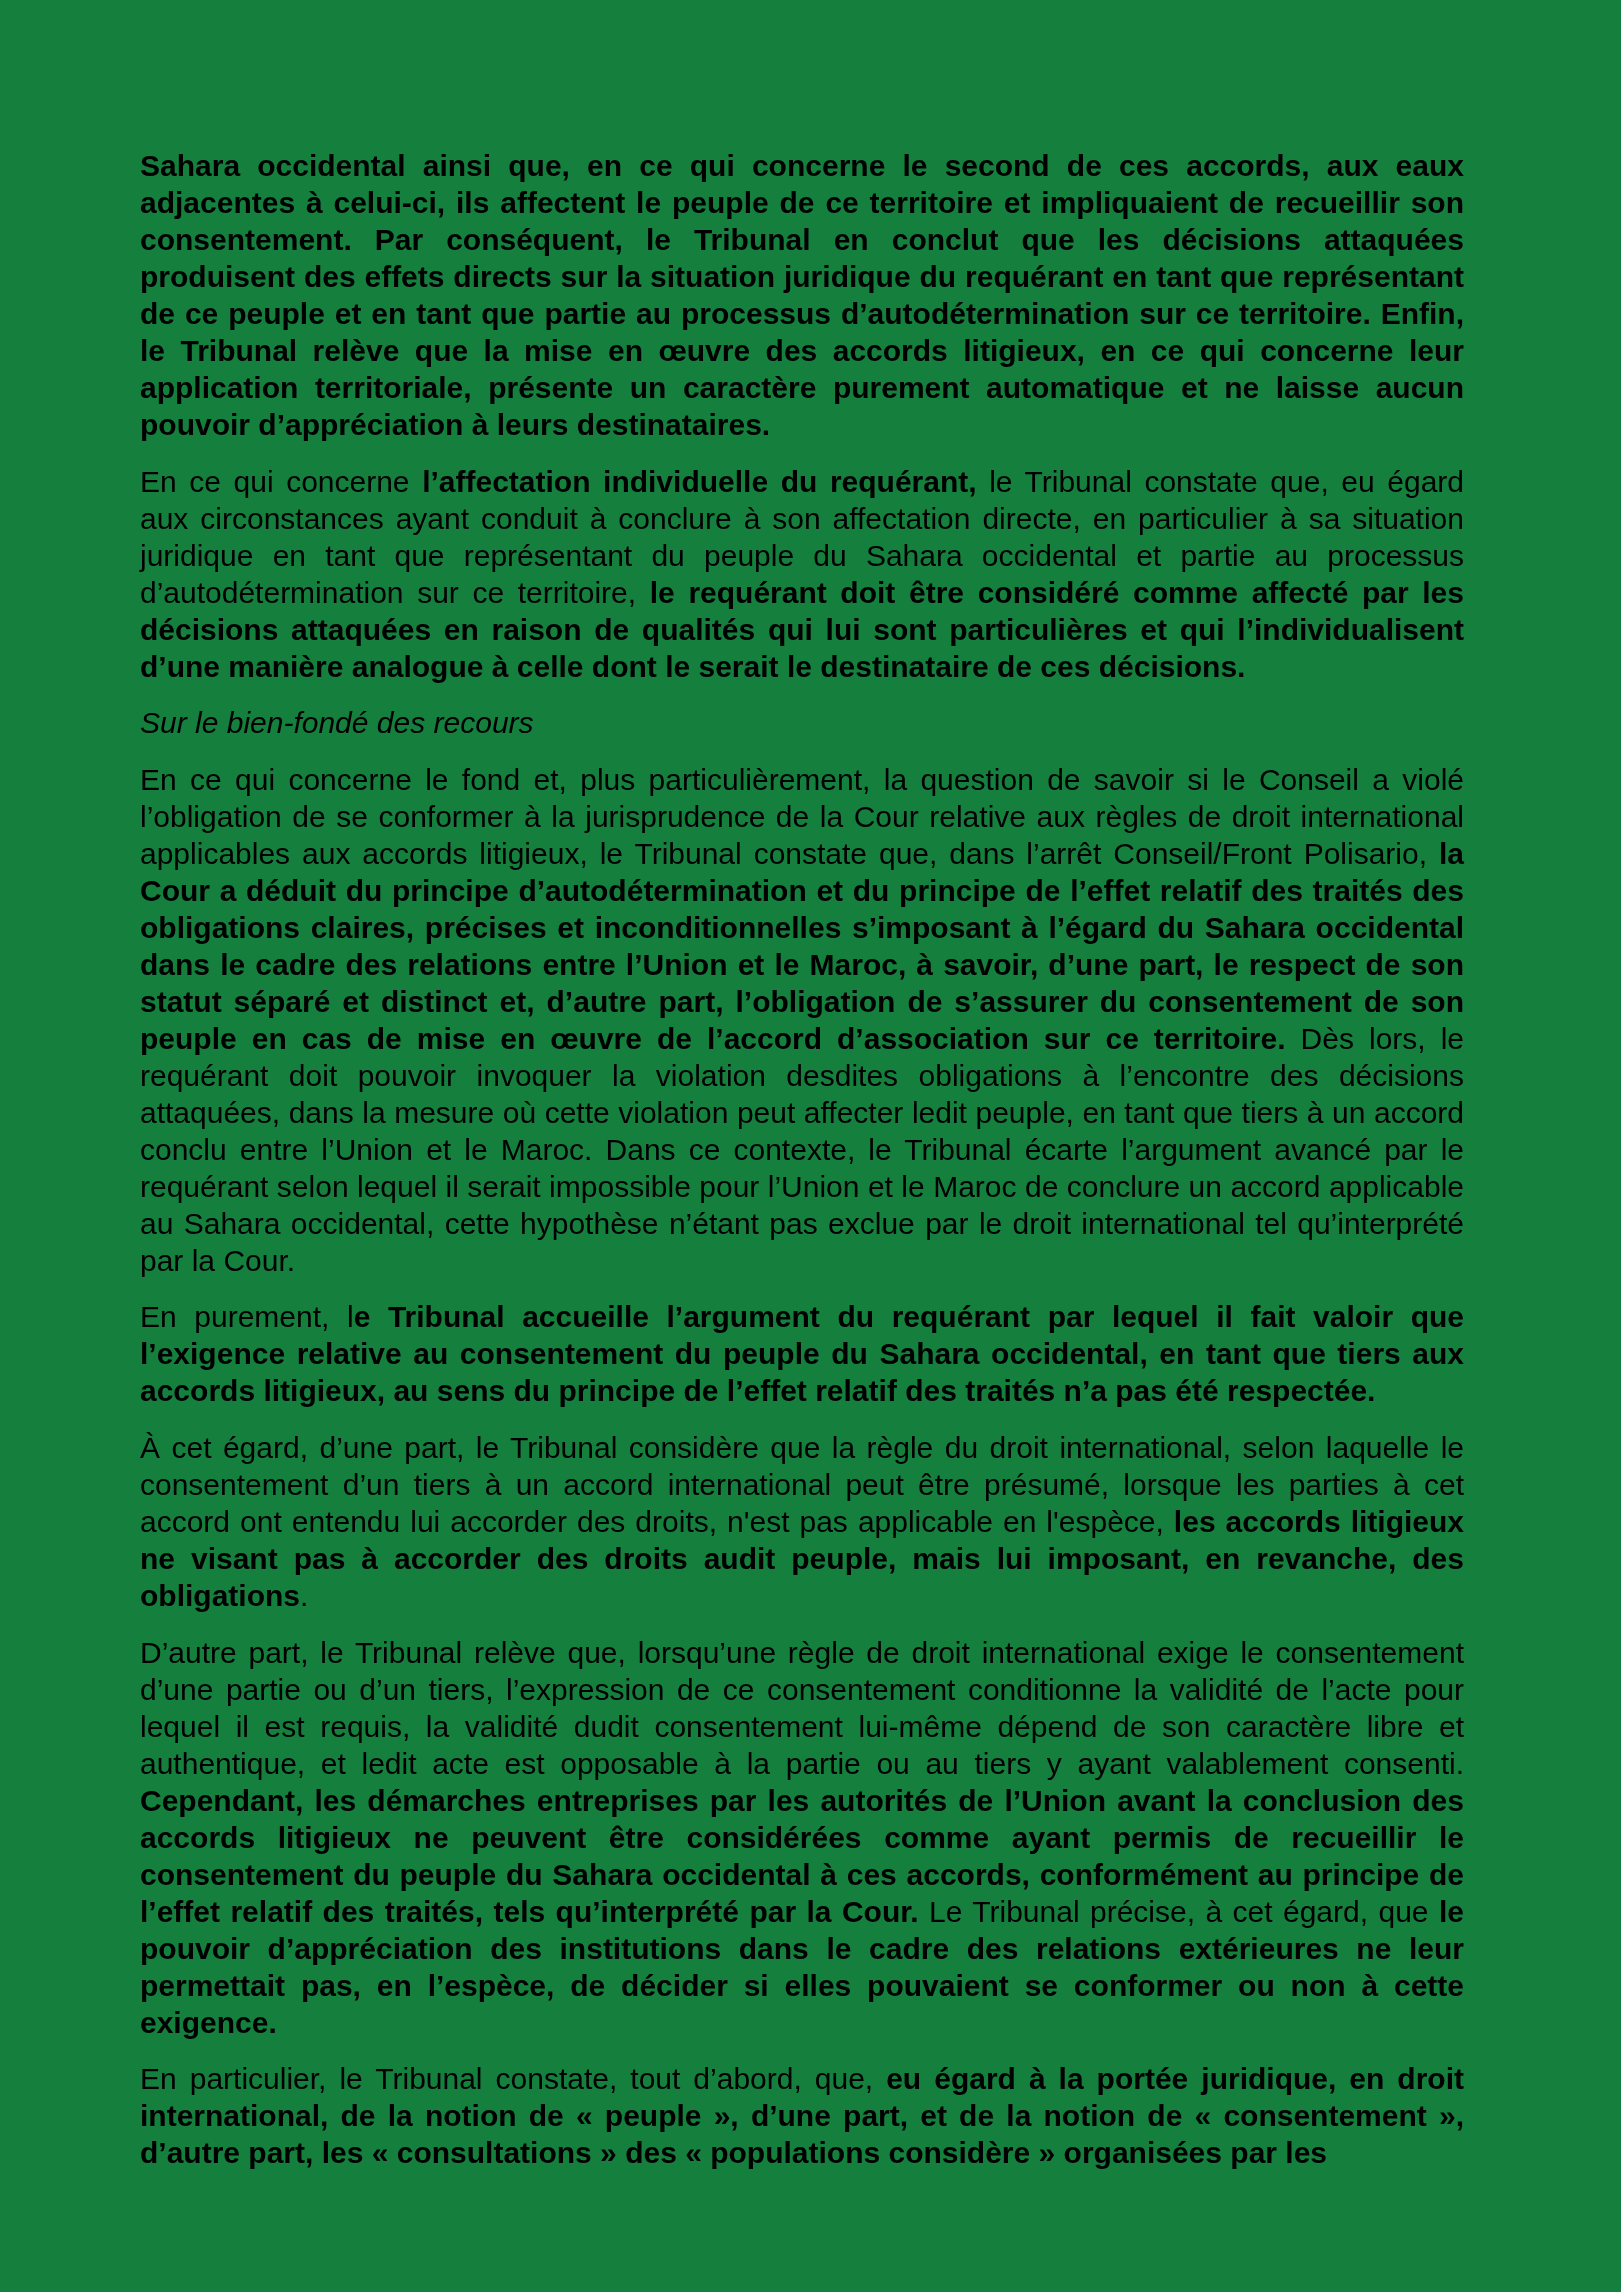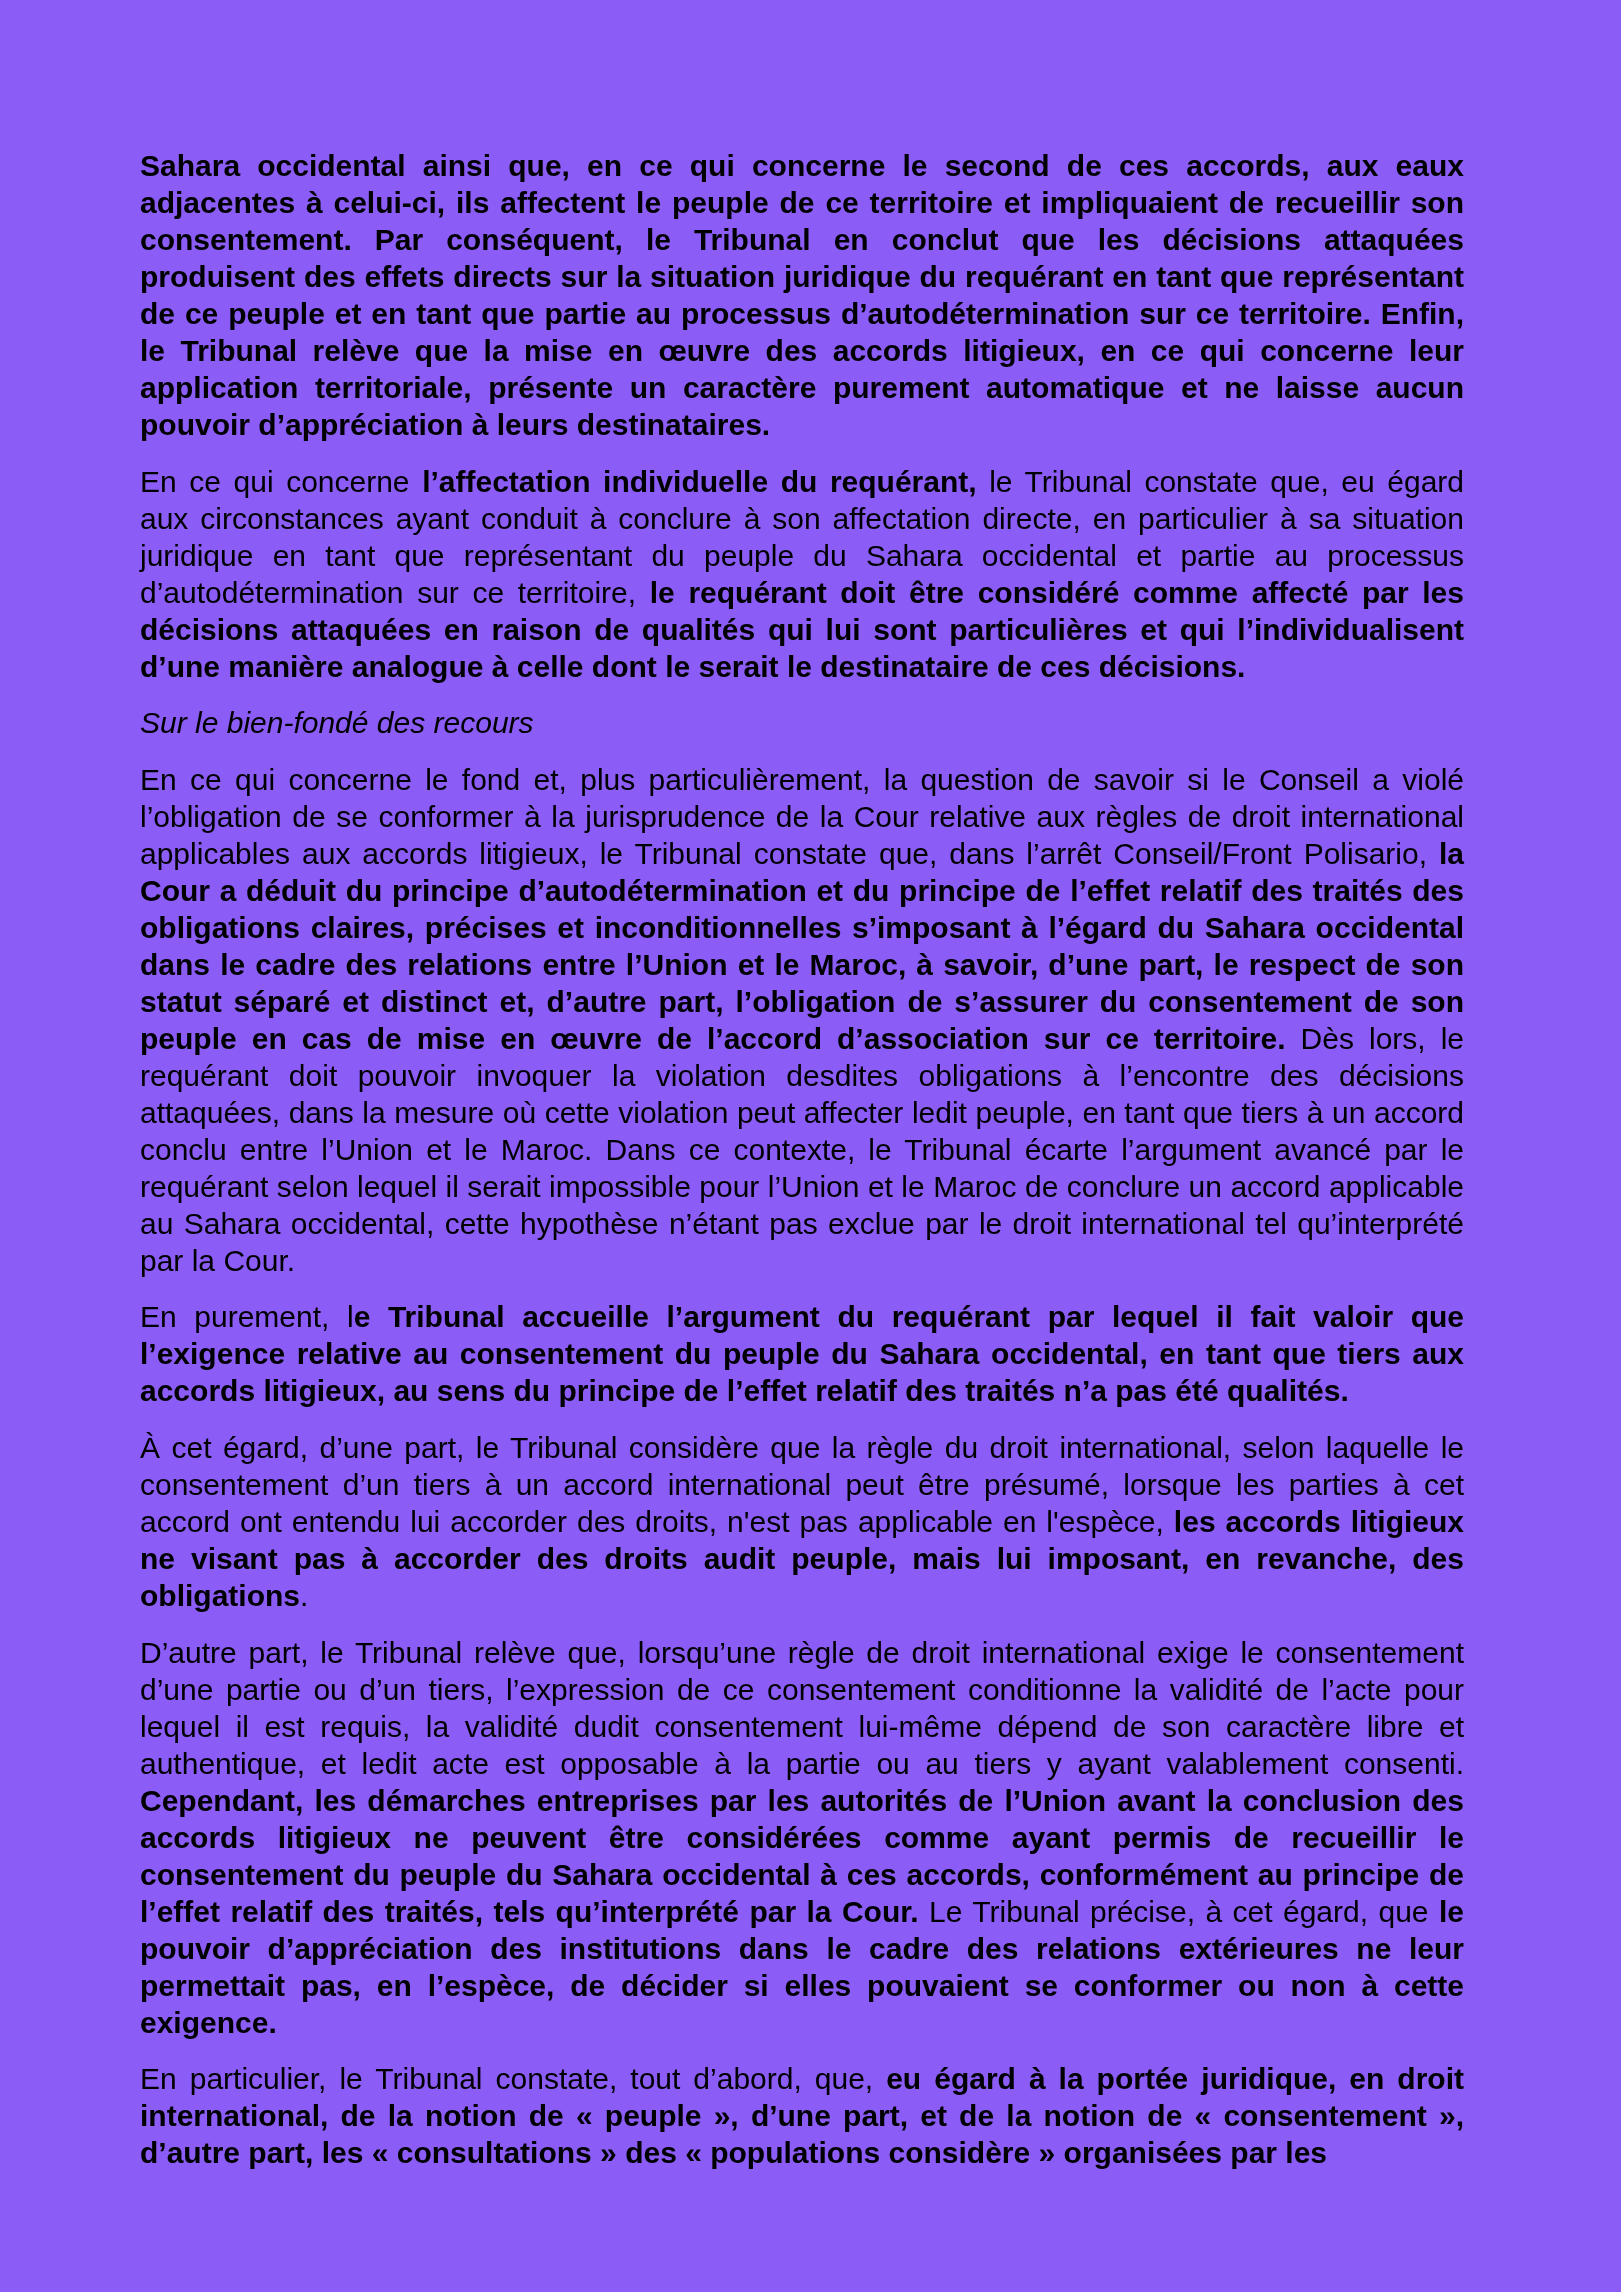--- a/index.html
+++ b/index.html
@@ -5,21 +5,21 @@
   html, body {
     margin: 0;
     padding: 0;
     background: #ffffff;
   }
   .page {
     position: relative;
     width: 1621px;
     height: 2293px;
     box-sizing: border-box;
-    background: #8b5cf6;
+    background: #15803d;
     padding: 147px 157px 16px 140px;
     font-family: "Liberation Sans", "DejaVu Sans", sans-serif;
     font-size: 30px;
     line-height: 37px;
     color: #000000;
     overflow: hidden;
   }
   .para {
     margin: 0 0 19.6px 0;
     text-align: justify;
@@ -34,19 +34,19 @@
 </style>
 </head>
 <body>
 
 <div class="page">
   <div id="content">
       <p class="para"><span class="bold ">Sahara occidental ainsi que, en ce qui concerne le second de ces accords, aux eaux adjacentes à celui-ci, ils affectent le peuple de ce territoire et impliquaient de recueillir son consentement. Par conséquent, le Tribunal en conclut que les décisions attaquées produisent des effets directs sur la situation juridique du requérant en tant que représentant de ce peuple et en tant que partie au processus d’autodétermination sur ce territoire. Enfin, le Tribunal relève que la mise en œuvre des accords litigieux, en ce qui concerne leur application territoriale, présente un caractère purement automatique et ne laisse aucun pouvoir d’appréciation à leurs destinataires.</span></p>
       <p class="para"><span class="">En ce qui concerne </span><span class="bold ">l’affectation individuelle du requérant, </span><span class="">le Tribunal constate que, eu égard aux circonstances ayant conduit à conclure à son affectation directe, en particulier à sa situation juridique en tant que représentant du peuple du Sahara occidental et partie au processus d’autodétermination sur ce territoire, </span><span class="bold ">le requérant doit être considéré comme affecté par les décisions attaquées en raison de qualités qui lui sont particulières et qui l’individualisent d’une manière analogue à celle dont le serait le destinataire de ces décisions.</span></p>
       <p class="heading"><span class="italic">Sur le bien-fondé des recours</span></p>
       <p class="para"><span class="">En ce qui concerne le fond et, plus particulièrement, la question de savoir si le Conseil a violé l’obligation de se conformer à la jurisprudence de la Cour relative aux règles de droit international applicables aux accords litigieux, le Tribunal constate que, dans l’arrêt Conseil/Front Polisario, </span><span class="bold ">la Cour a déduit du principe d’autodétermination et du principe de l’effet relatif des traités des obligations claires, précises et inconditionnelles s’imposant à l’égard du Sahara occidental dans le cadre des relations entre l’Union et le Maroc, à savoir, d’une part, le respect de son statut séparé et distinct et, d’autre part, l’obligation de s’assurer du consentement de son peuple en cas de mise en œuvre de l’accord d’association sur ce territoire. </span><span class="">Dès lors, le requérant doit pouvoir invoquer la violation desdites obligations à l’encontre des décisions attaquées, dans la mesure où cette violation peut affecter ledit peuple, en tant que tiers à un accord conclu entre l’Union et le Maroc. Dans ce contexte, le Tribunal écarte l’argument avancé par le requérant selon lequel il serait impossible pour l’Union et le Maroc de conclure un accord applicable au Sahara occidental, cette hypothèse n’étant pas exclue par le droit international tel qu’interprété par la Cour.</span></p>
-      <p class="para"><span class="">En purement, l</span><span class="bold ">e Tribunal accueille l’argument du requérant par lequel il fait valoir que l’exigence relative au consentement du peuple du Sahara occidental, en tant que tiers aux accords litigieux, au sens du principe de l’effet relatif des traités n’a pas été qualités.</span></p>
+      <p class="para"><span class="">En purement, l</span><span class="bold ">e Tribunal accueille l’argument du requérant par lequel il fait valoir que l’exigence relative au consentement du peuple du Sahara occidental, en tant que tiers aux accords litigieux, au sens du principe de l’effet relatif des traités n’a pas été respectée.</span></p>
       <p class="para"><span class="">À cet égard, d’une part, le Tribunal considère que la règle du droit international, selon laquelle le consentement d’un tiers à un accord international peut être présumé, lorsque les parties à cet accord ont entendu lui accorder des droits, n'est pas applicable en l'espèce, </span><span class="bold ">les accords litigieux ne visant pas à accorder des droits audit peuple, mais lui imposant, en revanche, des obligations</span><span class="">.</span></p>
       <p class="para"><span class="">D’autre part, le Tribunal relève que, lorsqu’une règle de droit international exige le consentement d’une partie ou d’un tiers, l’expression de ce consentement conditionne la validité de l’acte pour lequel il est requis, la validité dudit consentement lui-même dépend de son caractère libre et authentique, et ledit acte est opposable à la partie ou au tiers y ayant valablement consenti. </span><span class="bold ">Cependant, les démarches entreprises par les autorités de l’Union avant la conclusion des accords litigieux ne peuvent être considérées comme ayant permis de recueillir le consentement du peuple du Sahara occidental à ces accords, conformément au principe de l’effet relatif des traités, tels qu’interprété par la Cour. </span><span class="">Le Tribunal précise, à cet égard, que </span><span class="bold ">le pouvoir d’appréciation des institutions dans le cadre des relations extérieures ne leur permettait pas, en l’espèce, de décider si elles pouvaient se conformer ou non à cette exigence.</span></p>
       <p class="para"><span class="">En particulier, le Tribunal constate, tout d’abord, que, </span><span class="bold ">eu égard à la portée juridique, en droit international, de la notion de « peuple », d’une part, et de la notion de « consentement », d’autre part, les « consultations » des « populations considère » organisées par les</span></p>
     </div>
 </div>
 
 
 </body></html>

